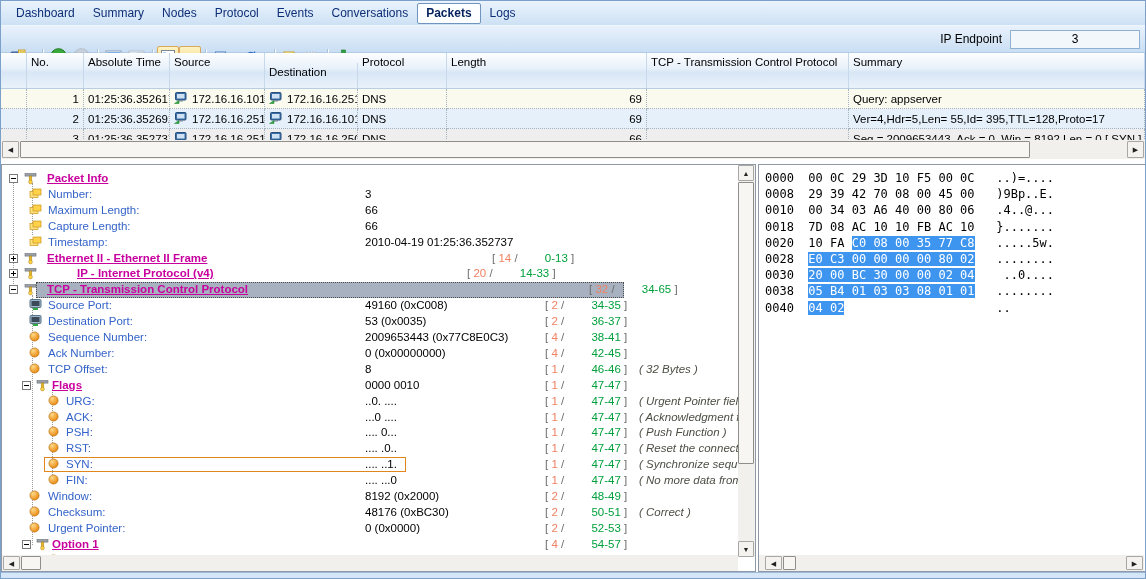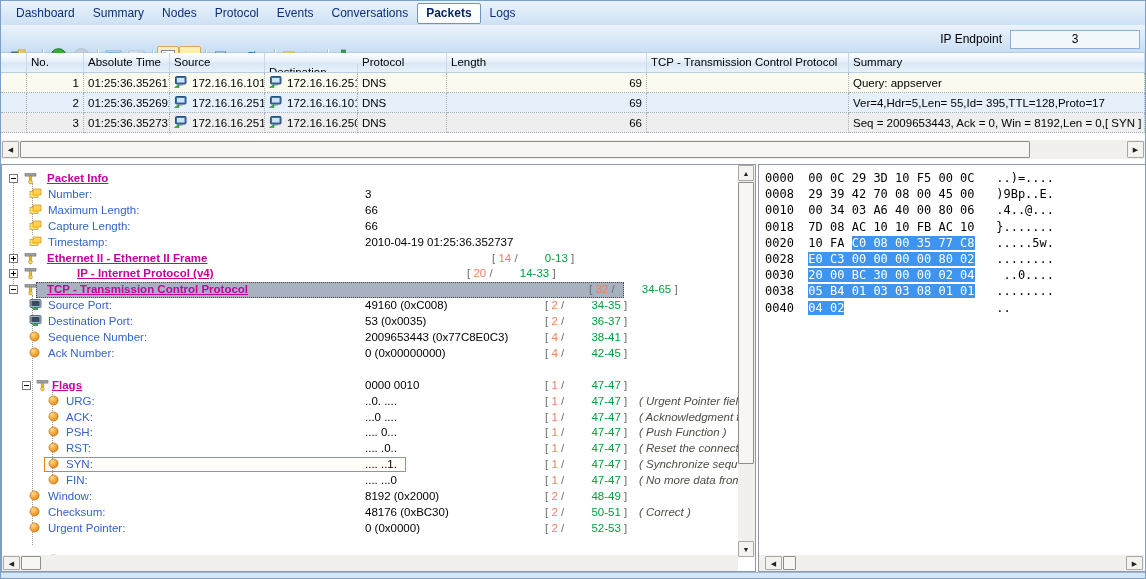--- a/index.html
+++ b/index.html
@@ -19,21 +19,21 @@
   .tbtn.disabled{opacity:.45;filter:grayscale(.9);}
   .ticn{display:flex;align-items:center;justify-content:center;}
   .caret{margin-left:2px;display:flex;align-items:center;}
   .sep{width:1px;height:18px;background:#a9c3dd;margin:0 4px;box-shadow:1px 0 0 rgba(255,255,255,.8);}
   .endpoint{display:flex;align-items:center;gap:8px;padding-right:2px;}
   .ep-label{font-size:12px;color:#000;white-space:nowrap;}
   .ep-field{width:130px;height:19px;background:#f2f7fc;border:1px solid #8fb0d1;font-size:12px;display:flex;align-items:center;justify-content:center;color:#000;}
 
   
   .grid{position:absolute;left:0;top:52px;width:1144px;height:87px;background:#fff;}
-  .ghead{display:flex;height:20px;background:linear-gradient(#fdfeff,#e7f0fa 45%,#d8e6f5 55%,#e9f2fb);border-bottom:1px solid #b9cde3;}
+  .ghead{display:flex;height:36px;background:linear-gradient(#fdfeff,#e7f0fa 45%,#d8e6f5 55%,#e9f2fb);border-bottom:1px solid #b9cde3;}
   .hcell{font-size:11.5px;color:#000;padding:3px 4px 0 4px;border-right:1px solid #c7d8ea;white-space:nowrap;overflow:hidden;flex:none;}
   .grow{display:flex;height:20px;font-size:11.5px;color:#000;}
   .gcell{padding:0 4px;border-right:1px dotted #a5b1bd;border-bottom:1px dotted #a5b1bd;white-space:nowrap;overflow:hidden;display:flex;align-items:center;gap:4px;flex:none;}
   .gcell.r{justify-content:flex-end;}
   .bg-cream{background:#fbfaee;}
   .bg-blue{background:#e6f0fa;}
   .bg-gray{background:#eeeeef;}
 
   
   .hs{position:absolute;background:#f1f0ed;}
@@ -481,20 +481,35 @@
                   <stop offset="0%" stop-color="#ffd98a"></stop>
                   <stop offset="100%" stop-color="#e8860a"></stop>
                 </radialGradient>
               </defs>
               <circle cx="5.5" cy="5.5" r="4.6" fill="url(#bg1)" stroke="#b5690a" stroke-width="0.6"></circle>
             </svg></span>
           <span class="tlabel field" style="left: 46px;">Ack Number:</span>
           <span class="tvalue">0 (0x00000000)</span>
           <span class="tbr" style="left: 543px;">[ <span class="c">4</span> / <span class="r">42-45</span> ]</span>
         </div>
+        <div class="trow" style="top: 196.8px;">
+          <span class="ticon" style="left: 27px;"><svg width="11" height="11">
+              <defs>
+                <radialGradient id="bg1" cx="35%" cy="30%" r="75%">
+                  <stop offset="0%" stop-color="#ffd98a"></stop>
+                  <stop offset="100%" stop-color="#e8860a"></stop>
+                </radialGradient>
+              </defs>
+              <circle cx="5.5" cy="5.5" r="4.6" fill="url(#bg1)" stroke="#b5690a" stroke-width="0.6"></circle>
+            </svg></span>
+          <span class="tlabel field" style="left: 46px;">TCP Offset:</span>
+          <span class="tvalue">8</span>
+          <span class="tbr" style="left: 543px;">[ <span class="c">1</span> / <span class="r">46-46</span> ]</span>
+          <span class="tnote">( 32 Bytes )</span>
+        </div>
         <div class="trow" style="top: 212.7px;">
           <div class="exp" style="left: 20px;"></div>
           <span class="ticon" style="left: 34px;"><svg width="13" height="13">
               <rect x="1" y="1.5" width="11" height="2.6" fill="#9aa0a8" stroke="#6a7078" stroke-width="0.6"></rect>
               <rect x="5.2" y="4" width="2.6" height="5.5" fill="#e8b72a" stroke="#a8831a" stroke-width="0.5"></rect>
               <circle cx="6.5" cy="10" r="1.9" fill="#ffd24a" stroke="#a8831a" stroke-width="0.5"></circle>
             </svg></span>
           <span class="tlabel node" style="left: 50px;">Flags</span>
           <span class="tvalue">0000 0010</span>
           <span class="tbr" style="left: 543px;">[ <span class="c">1</span> / <span class="r">47-47</span> ]</span>
@@ -625,20 +640,30 @@
                 <radialGradient id="bg1" cx="35%" cy="30%" r="75%">
                   <stop offset="0%" stop-color="#ffd98a"></stop>
                   <stop offset="100%" stop-color="#e8860a"></stop>
                 </radialGradient>
               </defs>
               <circle cx="5.5" cy="5.5" r="4.6" fill="url(#bg1)" stroke="#b5690a" stroke-width="0.6"></circle>
             </svg></span>
           <span class="tlabel field" style="left: 46px;">Urgent Pointer:</span>
           <span class="tvalue">0 (0x0000)</span>
           <span class="tbr" style="left: 543px;">[ <span class="c">2</span> / <span class="r">52-53</span> ]</span>
+        </div>
+        <div class="trow" style="top: 371.7px;">
+          <div class="exp" style="left: 20px;"></div>
+          <span class="ticon" style="left: 34px;"><svg width="13" height="13">
+              <rect x="1" y="1.5" width="11" height="2.6" fill="#9aa0a8" stroke="#6a7078" stroke-width="0.6"></rect>
+              <rect x="5.2" y="4" width="2.6" height="5.5" fill="#e8b72a" stroke="#a8831a" stroke-width="0.5"></rect>
+              <circle cx="6.5" cy="10" r="1.9" fill="#ffd24a" stroke="#a8831a" stroke-width="0.5"></circle>
+            </svg></span>
+          <span class="tlabel node" style="left: 50px;">Option 1</span>
+          <span class="tbr" style="left: 543px;">[ <span class="c">4</span> / <span class="r">54-57</span> ]</span>
         </div>
         <div class="trow" style="top: 387.6px;">
           <span class="ticon" style="left: 46px;"><svg width="11" height="11">
               <defs>
                 <radialGradient id="bg1" cx="35%" cy="30%" r="75%">
                   <stop offset="0%" stop-color="#ffd98a"></stop>
                   <stop offset="100%" stop-color="#e8860a"></stop>
                 </radialGradient>
               </defs>
               <circle cx="5.5" cy="5.5" r="4.6" fill="url(#bg1)" stroke="#b5690a" stroke-width="0.6"></circle>

